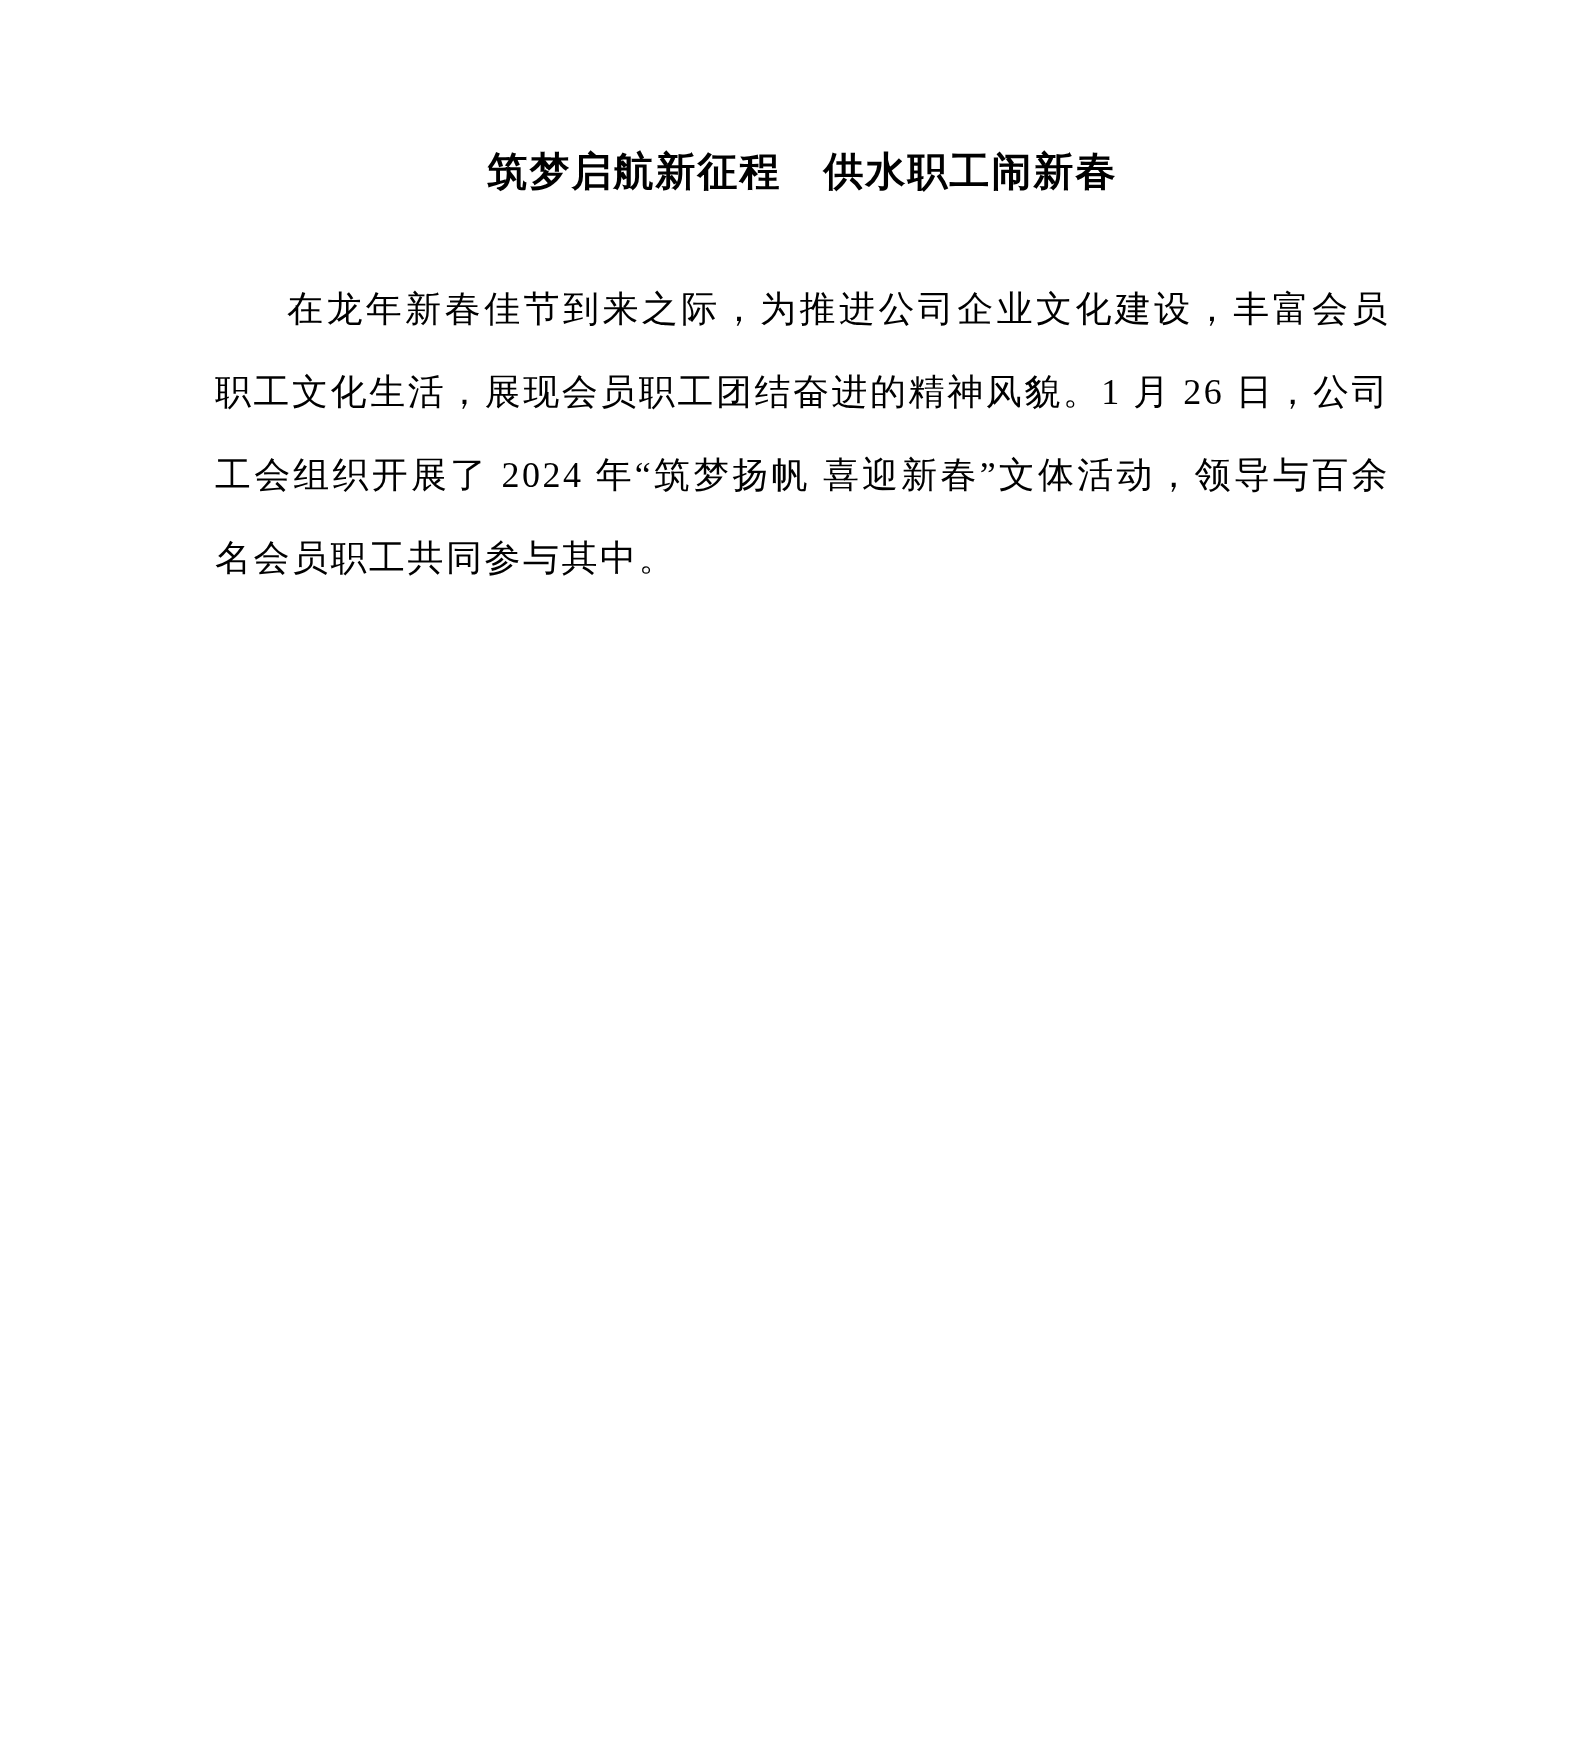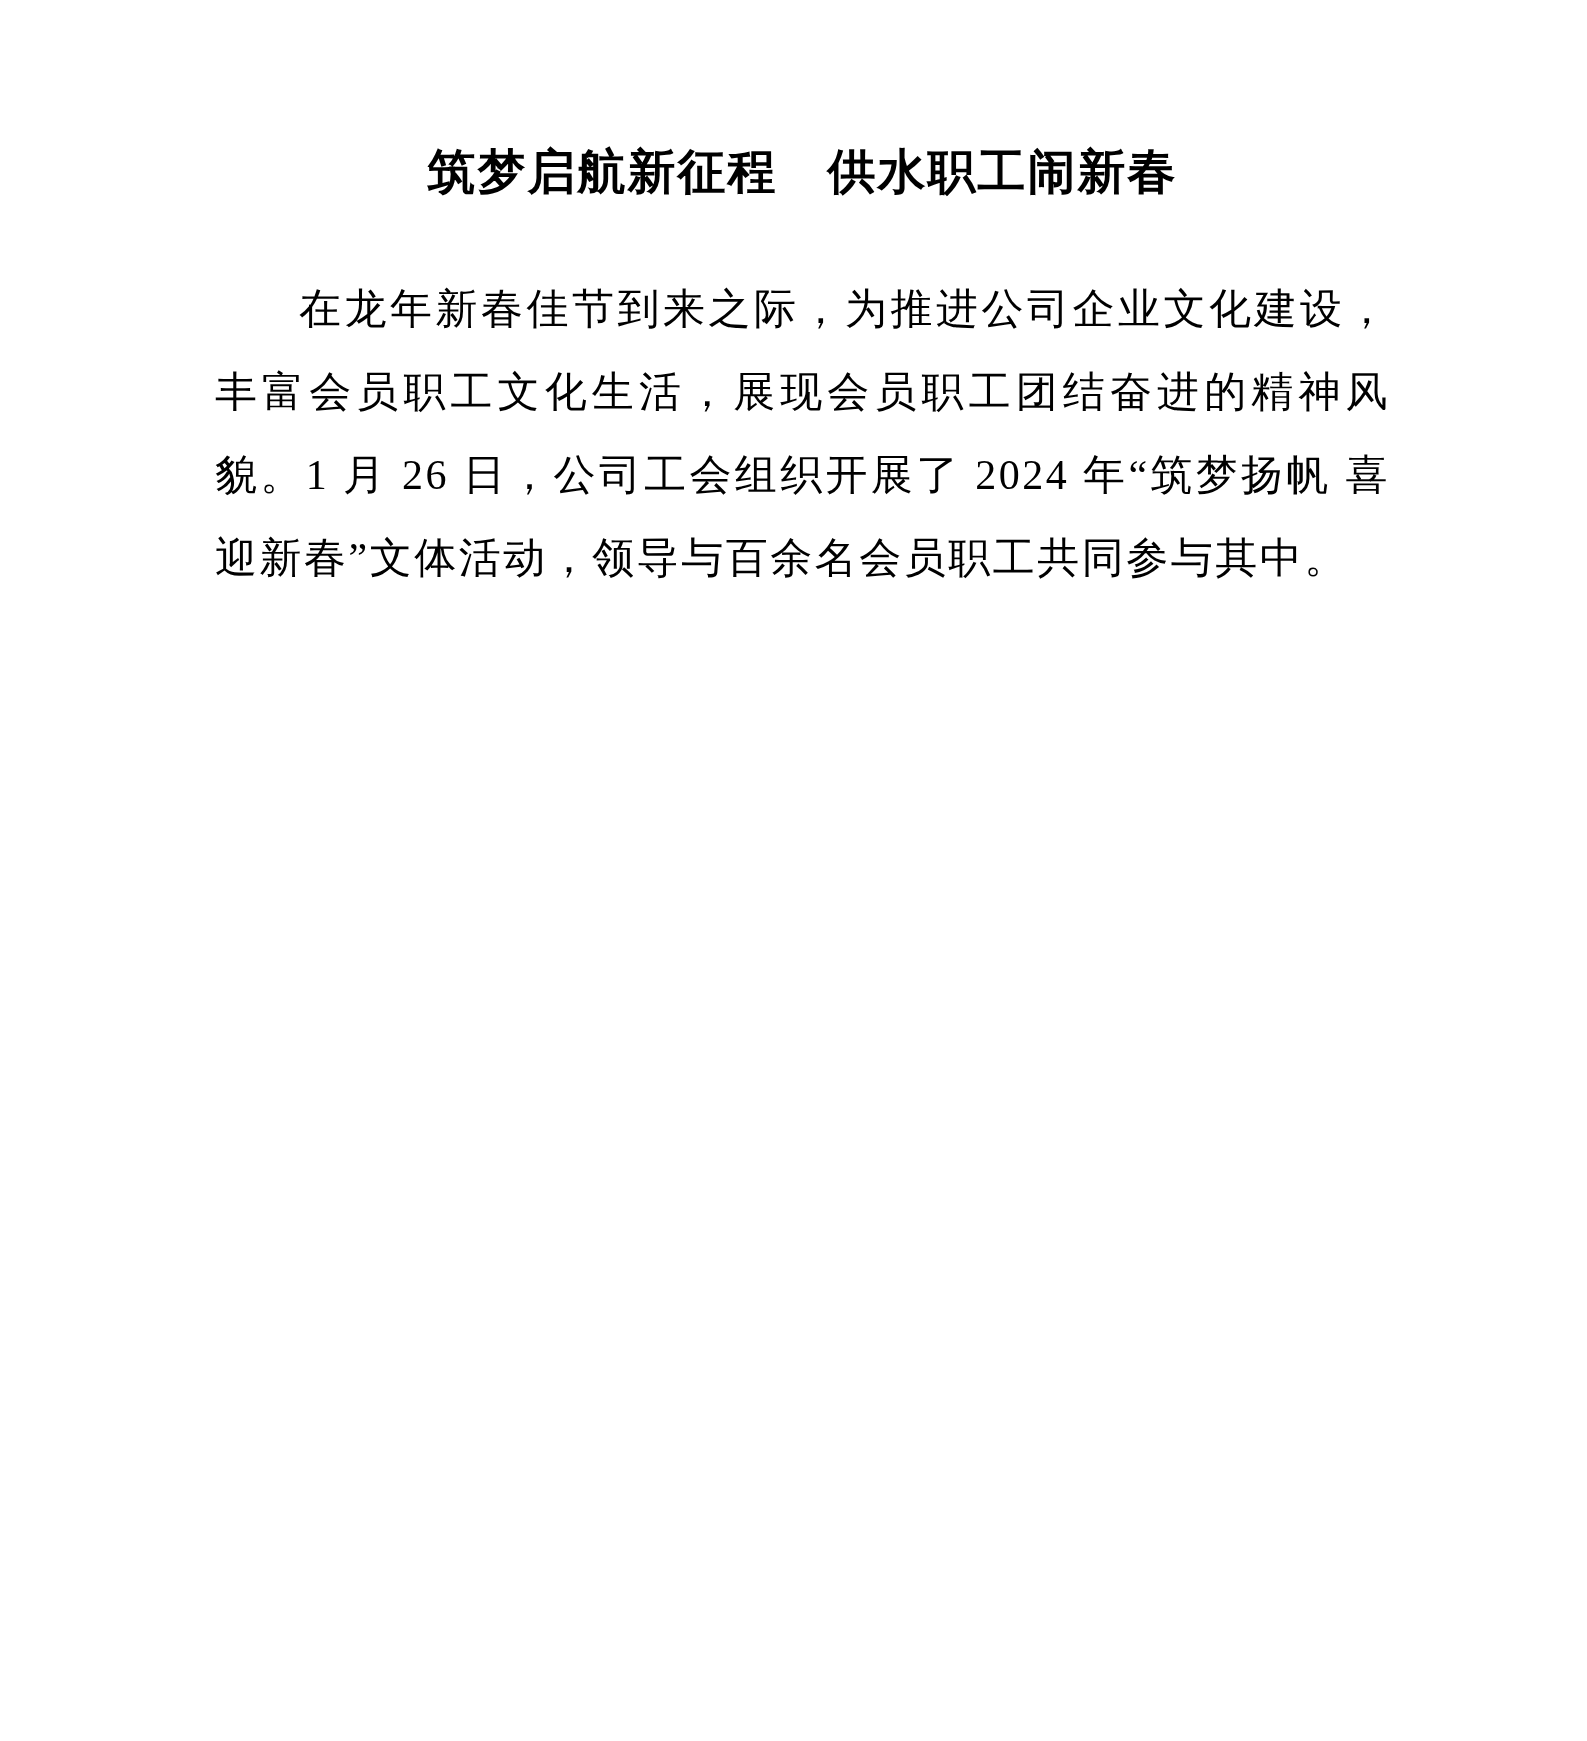--- a/index.html
+++ b/index.html
@@ -14,33 +14,33 @@
     background: #ffffff;
     box-sizing: border-box;
     padding: 128px 197px 0 215px;
     font-family: "Liberation Serif", "DejaVu Serif", serif;
     color: #000000;
     overflow: hidden;
   }
   .doc-title {
     margin: 0;
     text-align: center;
-    font-size: 48px;
+    font-size: 40px;
     line-height: 88px;
     font-weight: 700;
     letter-spacing: 2px;
     white-space: pre-wrap;
     color: #000000;
   }
   .doc-body {
     margin-top: 52px;
   }
   .doc-body p {
     margin: 0;
-    font-size: 42px;
+    font-size: 36px;
     line-height: 83px;
     letter-spacing: 2.5px;
     text-align: justify;
     text-justify: inter-character;
     text-indent: 2em;
     white-space: pre-wrap;
     color: #000000;
   }
 </style>
 </head>

